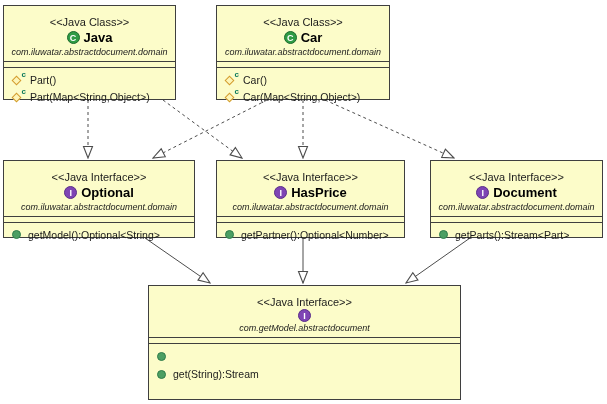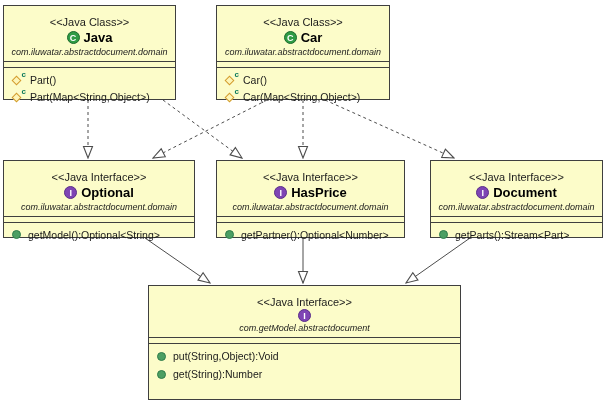--- a/index.html
+++ b/index.html
@@ -208,22 +208,21 @@
       <div class="stereotype">&lt;&lt;Java Interface&gt;&gt;</div>
       <div class="name-row">
         <span class="circle-icon interface-circle">I</span>
       </div>
       <div class="pkg">com.getModel.abstractdocument</div>
     </div>
     <div class="fields-compartment"></div>
     <div class="methods-compartment">
       <div class="member h19">
         <span class="method-dot"></span>
-        <span>put(String,Object):Void</span>
       </div>
       <div class="member h19">
         <span class="method-dot"></span>
-        <span>get(String):Number</span>
+        <span>get(String):Stream</span>
       </div>
     </div>
   </div>
 
 </div>
 
 </body></html>

